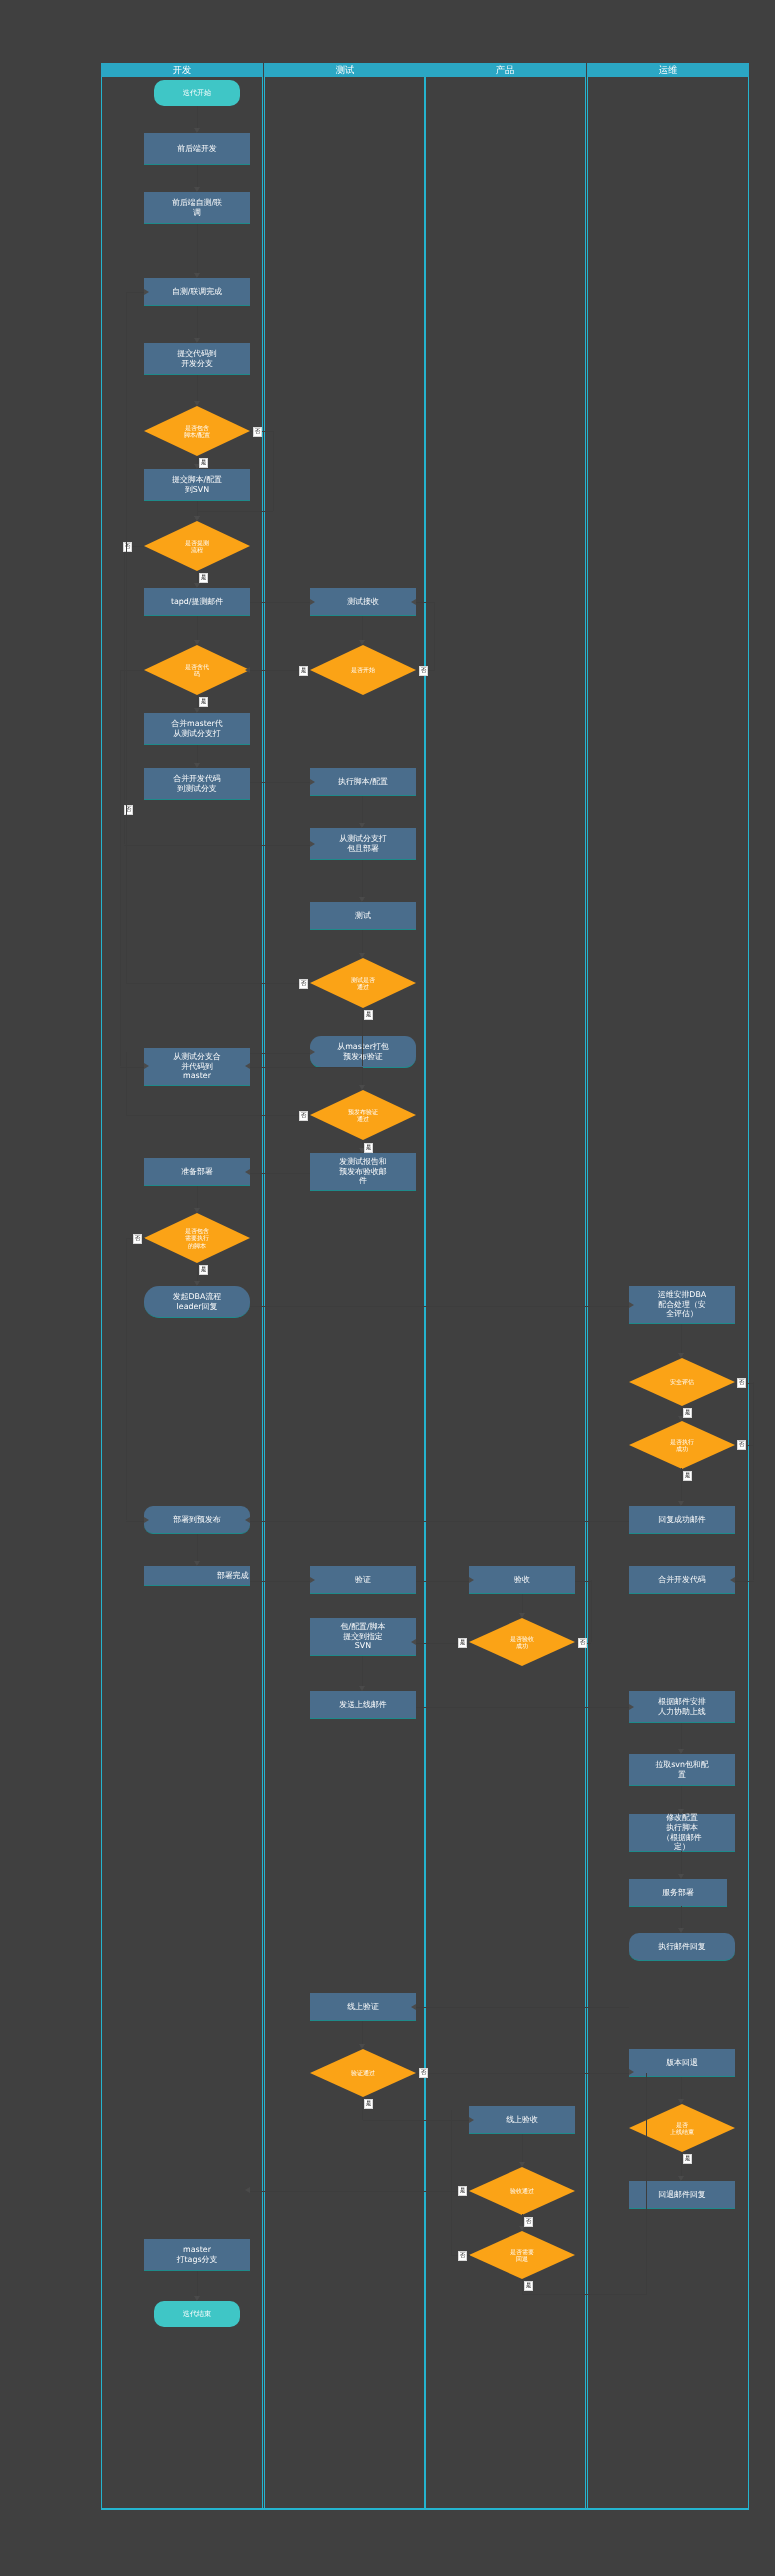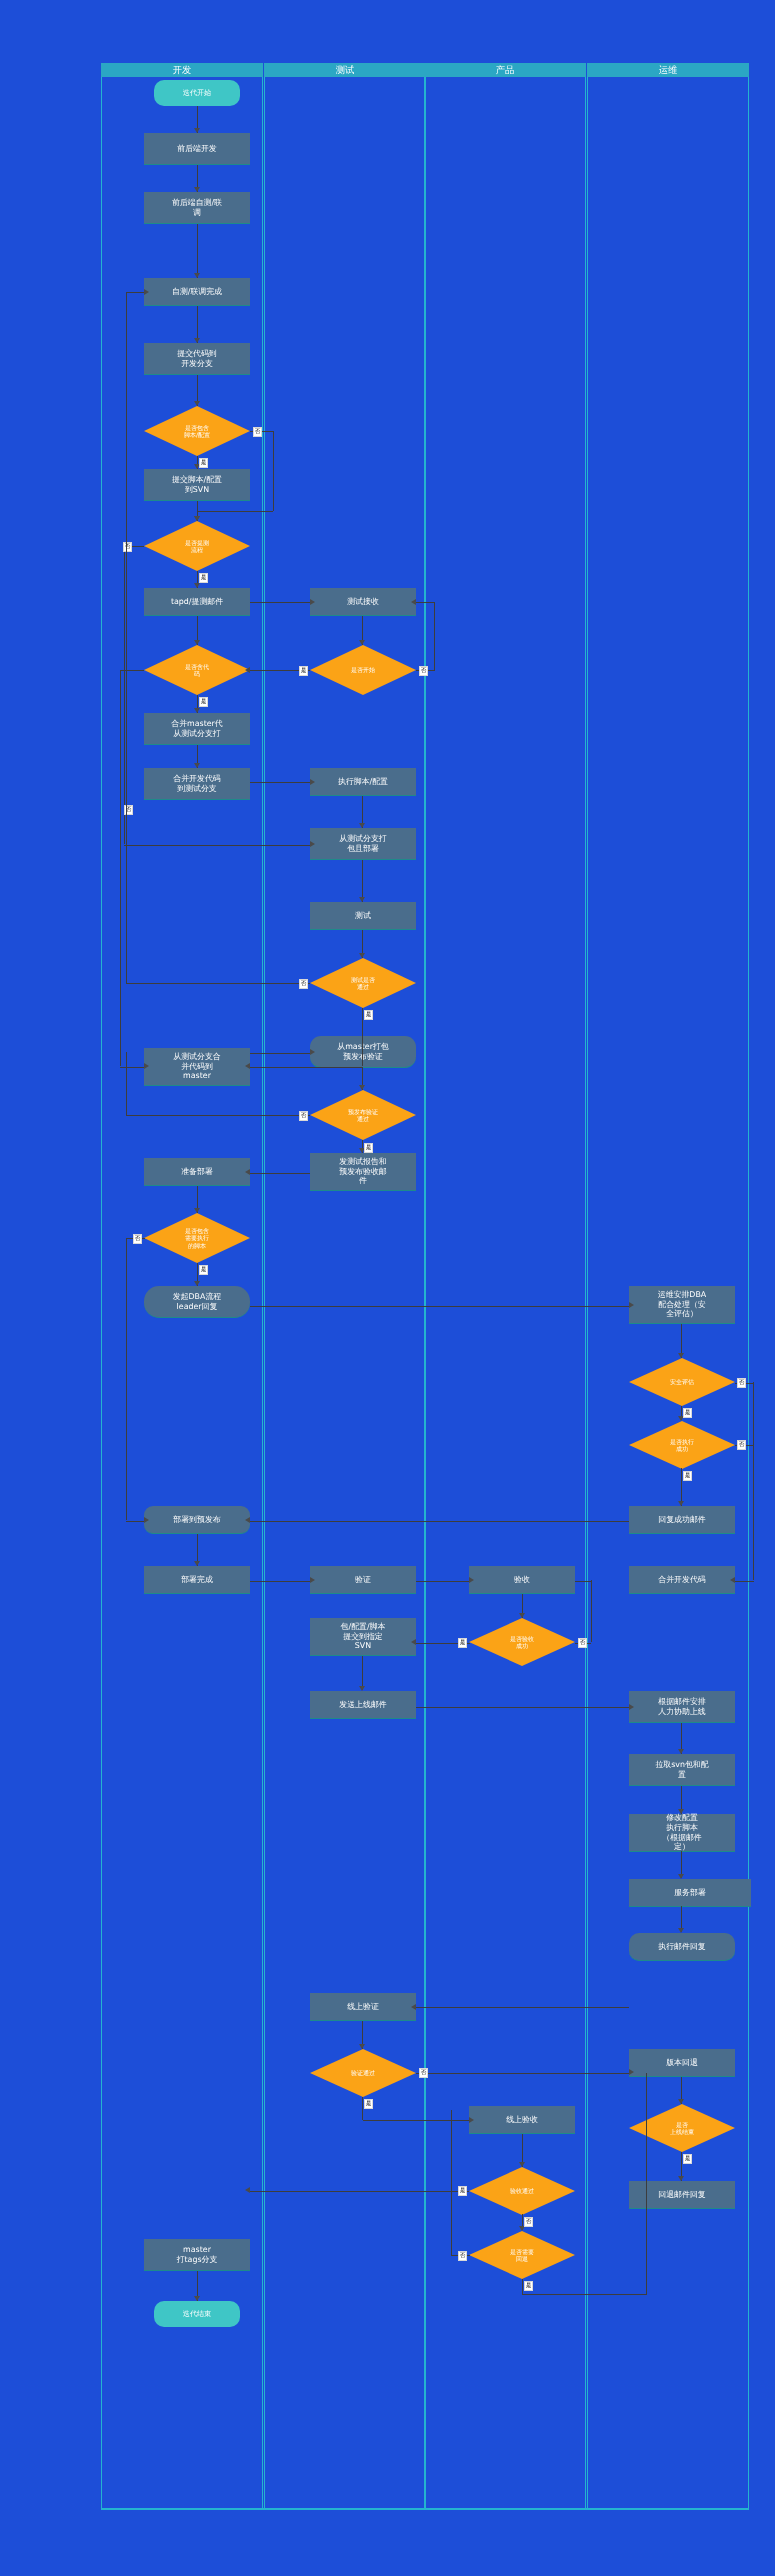--- a/index.html
+++ b/index.html
@@ -1,17 +1,17 @@
 <!DOCTYPE html>
 <html style="font-size:11.4px"><head>
 <meta charset="utf-8">
 <style>
   html,body{margin:0;padding:0;background:#000;}
   body{font-family:"DejaVu Sans","Liberation Sans",sans-serif;}
-  #canvas{position:relative;width:775px;height:2576px;background:#1d4ed8;overflow:hidden;}
+  #canvas{position:relative;width:775px;height:2576px;background:#404040;overflow:hidden;}
 
   
   .lane-head{position:absolute;background:#2BA7C4;color:#ffffff;font-size:9.3px;
              display:flex;align-items:center;justify-content:center;box-sizing:border-box;}
   .lane-body{position:absolute;border-left:1.4px solid #24B4CF;border-right:1.4px solid #24B4CF;box-sizing:border-box;}
   .lane-bottom{position:absolute;background:#24B4CF;}
 
   
   .node{position:absolute;box-sizing:border-box;display:flex;align-items:center;
         justify-content:center;text-align:center;color:#ffffff;line-height:1.22;
@@ -77,21 +77,21 @@
     <div class="node proc" style="left: 144px; top: 1048px; width: 106px; height: 38px;"><span style="white-space: pre-line; display: block;">从测试分支合
 并代码到
 master</span></div>
     <div class="node proc" style="left: 144px; top: 1158px; width: 106px; height: 28px;"><span style="white-space: pre-line; display: block;">准备部署</span></div>
     <div class="node dec" style="left: 144px; top: 1213px; width: 106px; height: 50px;"><span style="white-space: pre-line; display: block;">是否包含
 需要执行
 的脚本</span></div>
     <div class="node proc" style="left: 144px; top: 1286px; width: 106px; height: 32px; border-radius: 15px;"><span style="white-space: pre-line; display: block;">发起DBA流程
 leader回复</span></div>
     <div class="node proc" style="left: 144px; top: 1506px; width: 106px; height: 28px; border-radius: 9px;"><span style="white-space: pre-line; display: block;">部署到预发布</span></div>
-    <div class="node proc" style="left: 144px; top: 1566px; width: 106px; height: 28px;"><span style="white-space: pre-line; display: block;">部署完成</span></div>
+    <div class="node proc" style="left: 144px; top: 1566px; width: 106px; height: 20px; justify-content: flex-end;"><span style="white-space: pre-line; display: block;">部署完成</span></div>
     <div class="node proc" style="left: 144px; top: 2239px; width: 106px; height: 32px;"><span style="white-space: pre-line; display: block;">master
 打tags分支</span></div>
     <div class="node term" style="left: 154px; top: 2301px; width: 86px; height: 26px;"><span style="white-space: pre-line; display: block;">迭代结束</span></div>
     <div class="node proc" style="left: 310px; top: 588px; width: 106px; height: 28px;"><span style="white-space: pre-line; display: block;">测试接收</span></div>
     <div class="node dec" style="left: 310px; top: 645px; width: 106px; height: 50px;"><span style="white-space: pre-line; display: block;">是否开始</span></div>
     <div class="node proc" style="left: 310px; top: 768px; width: 106px; height: 28px;"><span style="white-space: pre-line; display: block;">执行脚本/配置</span></div>
     <div class="node proc" style="left: 310px; top: 828px; width: 106px; height: 32px;"><span style="white-space: pre-line; display: block;">从测试分支打
 包且部署</span></div>
     <div class="node proc" style="left: 310px; top: 902px; width: 106px; height: 28px;"><span style="white-space: pre-line; display: block;">测试</span></div>
     <div class="node dec" style="left: 310px; top: 958px; width: 106px; height: 50px;"><span style="white-space: pre-line; display: block;">测试是否
@@ -126,21 +126,21 @@
     <div class="node proc" style="left: 629px; top: 1506px; width: 106px; height: 28px;"><span style="white-space: pre-line; display: block;">回复成功邮件</span></div>
     <div class="node proc" style="left: 629px; top: 1566px; width: 106px; height: 28px;"><span style="white-space: pre-line; display: block;">合并开发代码</span></div>
     <div class="node proc" style="left: 629px; top: 1691px; width: 106px; height: 32px;"><span style="white-space: pre-line; display: block;">根据邮件安排
 人力协助上线</span></div>
     <div class="node proc" style="left: 629px; top: 1754px; width: 106px; height: 32px;"><span style="white-space: pre-line; display: block;">拉取svn包和配
 置</span></div>
     <div class="node proc" style="left: 629px; top: 1814px; width: 106px; height: 38px;"><span style="white-space: pre-line; display: block;">修改配置
 执行脚本
 （根据邮件
 定）</span></div>
-    <div class="node proc" style="left: 629px; top: 1879px; width: 122px; height: 28px;"><span style="white-space: pre-line; display: block;">服务部署</span></div>
+    <div class="node proc" style="left: 629px; top: 1879px; width: 98px; height: 28px;"><span style="white-space: pre-line; display: block;">服务部署</span></div>
     <div class="node proc" style="left: 629px; top: 1933px; width: 106px; height: 28px; border-radius: 10px;"><span style="white-space: pre-line; display: block;">执行邮件回复</span></div>
     <div class="node proc" style="left: 629px; top: 2049px; width: 106px; height: 28px;"><span style="white-space: pre-line; display: block;">版本回退</span></div>
     <div class="node dec" style="left: 629px; top: 2104px; width: 106px; height: 48px;"><span style="white-space: pre-line; display: block;">是否
 上线结束</span></div>
     <div class="node proc" style="left: 629px; top: 2181px; width: 106px; height: 28px;"><span style="white-space: pre-line; display: block;">回退邮件回复</span></div>
     <div class="ln lv" style="left: 197px; top: 106px; height: 27px;"></div>
     <div class="arw ad" style="left: 194px; top: 128px;"></div>
     <div class="ln lv" style="left: 197px; top: 165px; height: 27px;"></div>
     <div class="arw ad" style="left: 194px; top: 187px;"></div>
     <div class="ln lv" style="left: 197px; top: 224px; height: 54px;"></div>

